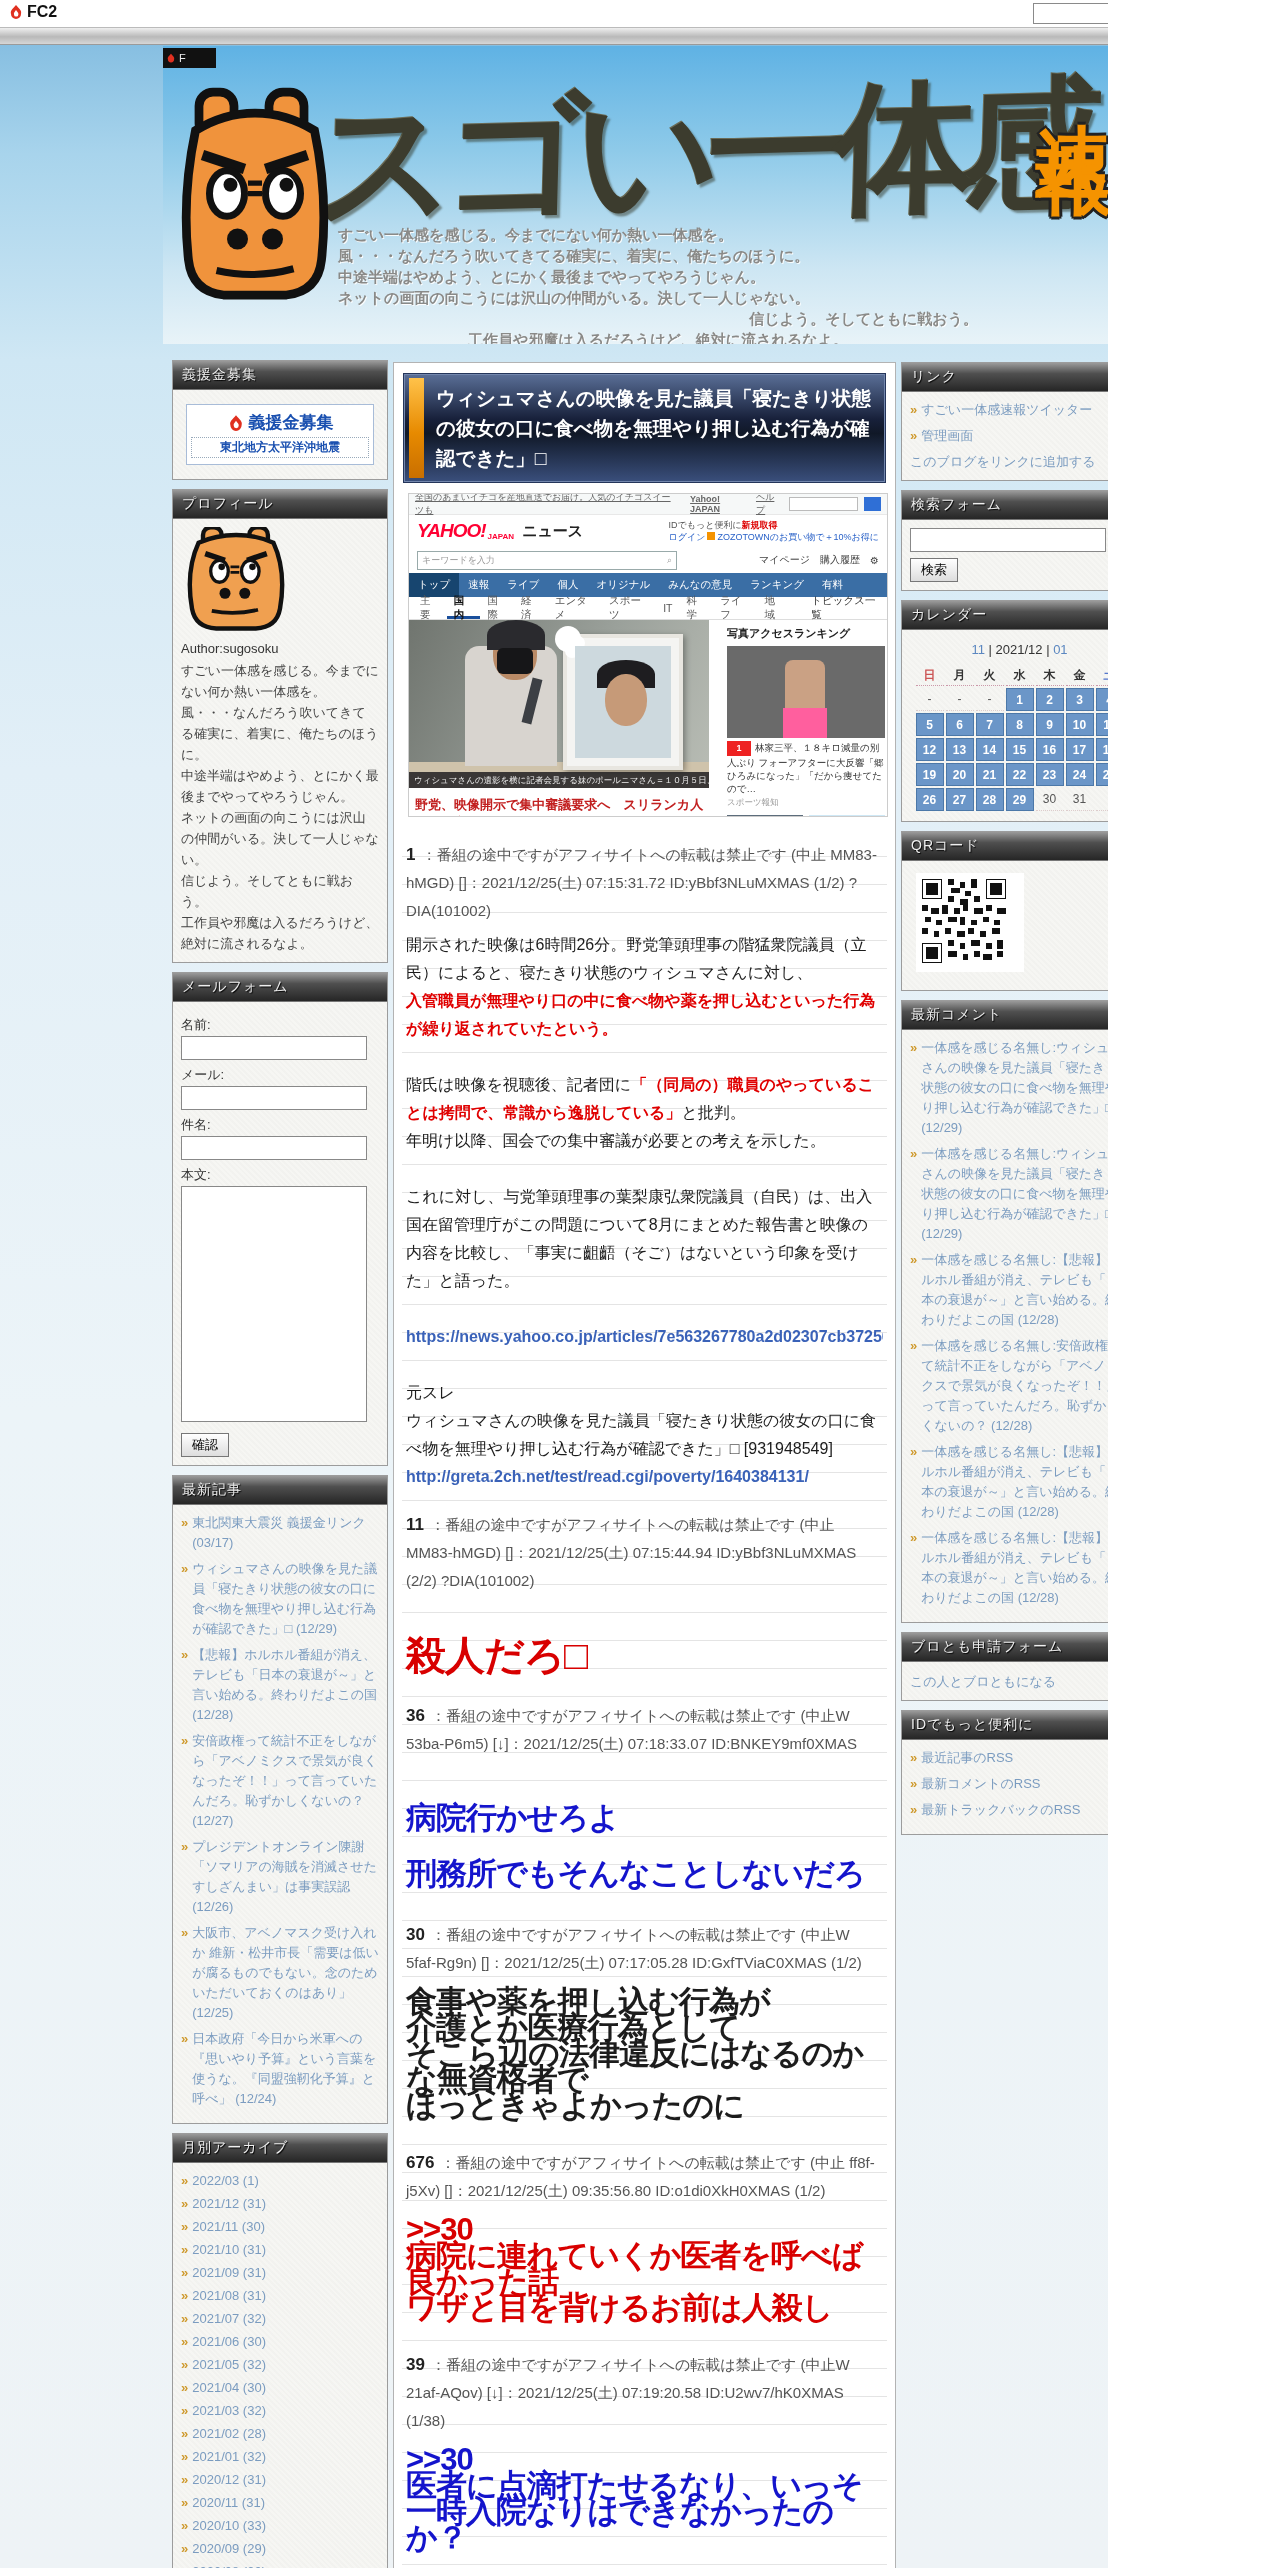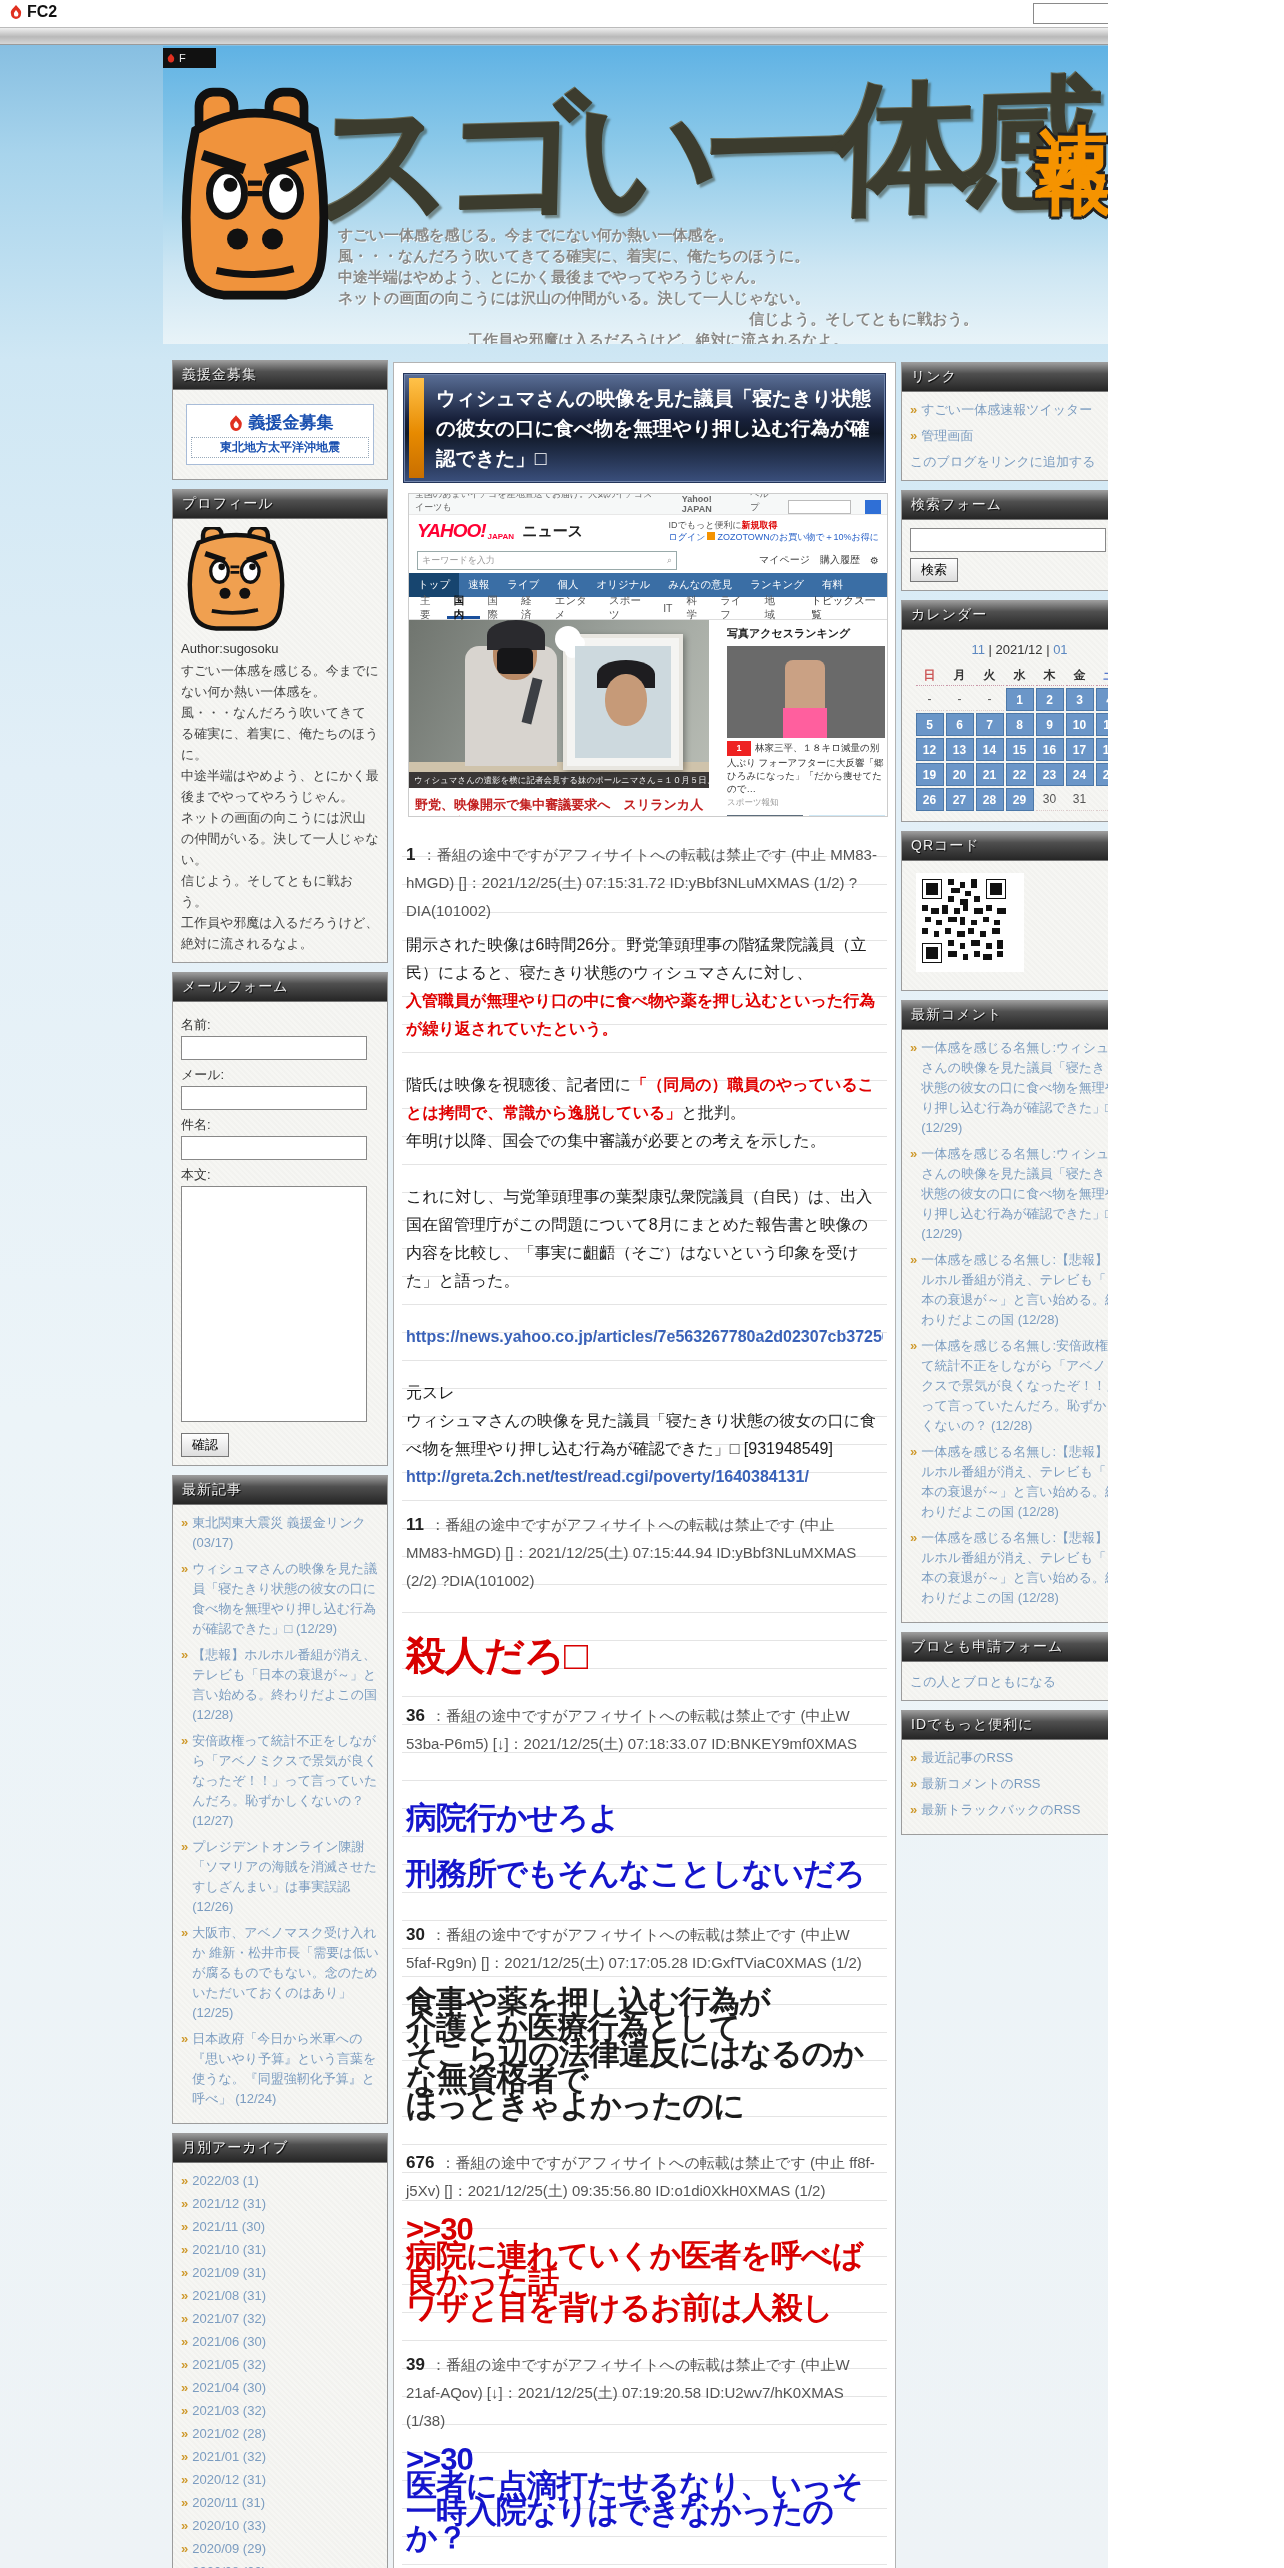--- a/index.html
+++ b/index.html
@@ -70,21 +70,21 @@
   
   .article{background:#fff;border:1px solid #b3b3b3;padding:8px 8px 0;min-height:2200px;}
   .entry-title{position:relative;margin:2px 1px 10px;padding:9px 12px 9px 32px;color:#fff;font-weight:bold;
     font-size:19.5px;line-height:30px;border:1px solid #24355a;
     background:linear-gradient(#5a6f97 0%,#17203a 42%,#101827 55%,#3a4f7c 100%);
     box-shadow:inset 0 0 0 1px #7387ad;}
   .entry-title::before{content:"";position:absolute;left:5px;top:4px;bottom:4px;width:15px;
     background:linear-gradient(#ffc24a,#e78a00 55%,#c96f00);}
   
   .yshot{position:relative;width:478px;height:322px;border:1px solid #ccc;margin:4px 2px 12px 6px;background:#fff;overflow:hidden;font-family:"Liberation Sans","DejaVu Sans",sans-serif;}
-  .yr1{height:20px;background:#f6f8f8;border-bottom:1px solid #e8e8e8;display:flex;align-items:flex-end;font-size:9px;color:#666;padding:0 6px;gap:14px;}
+  .yr1{height:20px;background:#f6f8f8;border-bottom:1px solid #e8e8e8;display:flex;align-items:center;font-size:9px;color:#666;padding:0 6px;gap:6px;text-decoration:underline;}
   .yr1 .sp{flex:1;}
   .yr1 .ybx{width:70px;height:12px;border:1px solid #bbb;background:#fff;}
   .yr1 .ybtn{width:18px;height:14px;background:#2f6fd6;}
   .yr2{height:32px;display:flex;align-items:center;padding:0 8px;gap:8px;}
   .ylogo{color:#ff0033;font-weight:bold;font-style:italic;font-size:19px;letter-spacing:-1px;}
   .ylogosub{color:#ff0033;font-size:8px;font-weight:bold;margin-left:-6px;margin-top:10px;}
   .ynews{font-size:15px;font-weight:bold;color:#222;}
   .yidblock{margin-left:auto;font-size:9px;color:#555;line-height:12px;text-align:left;}
   .yidblock .rd{color:#d00;font-weight:bold;}
   .yidblock .bl{color:#2a62c8;}

